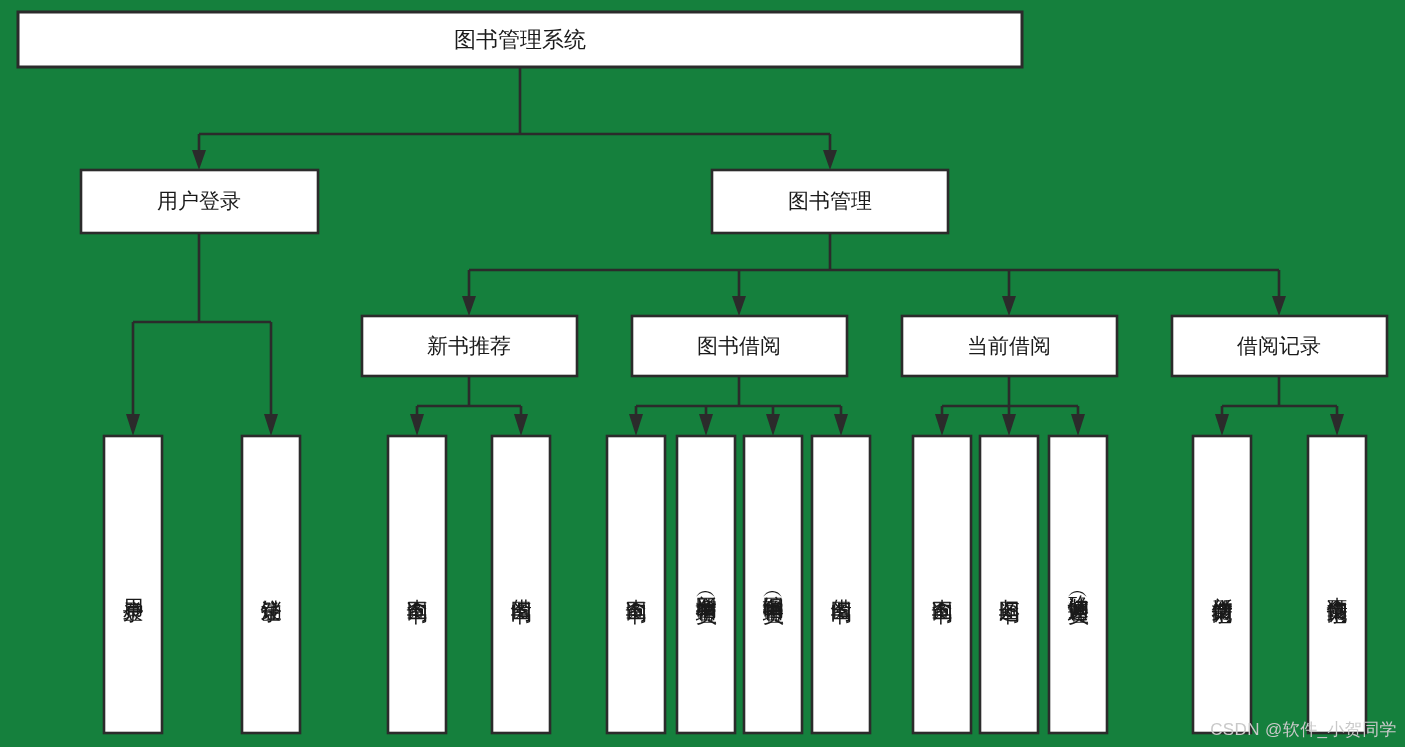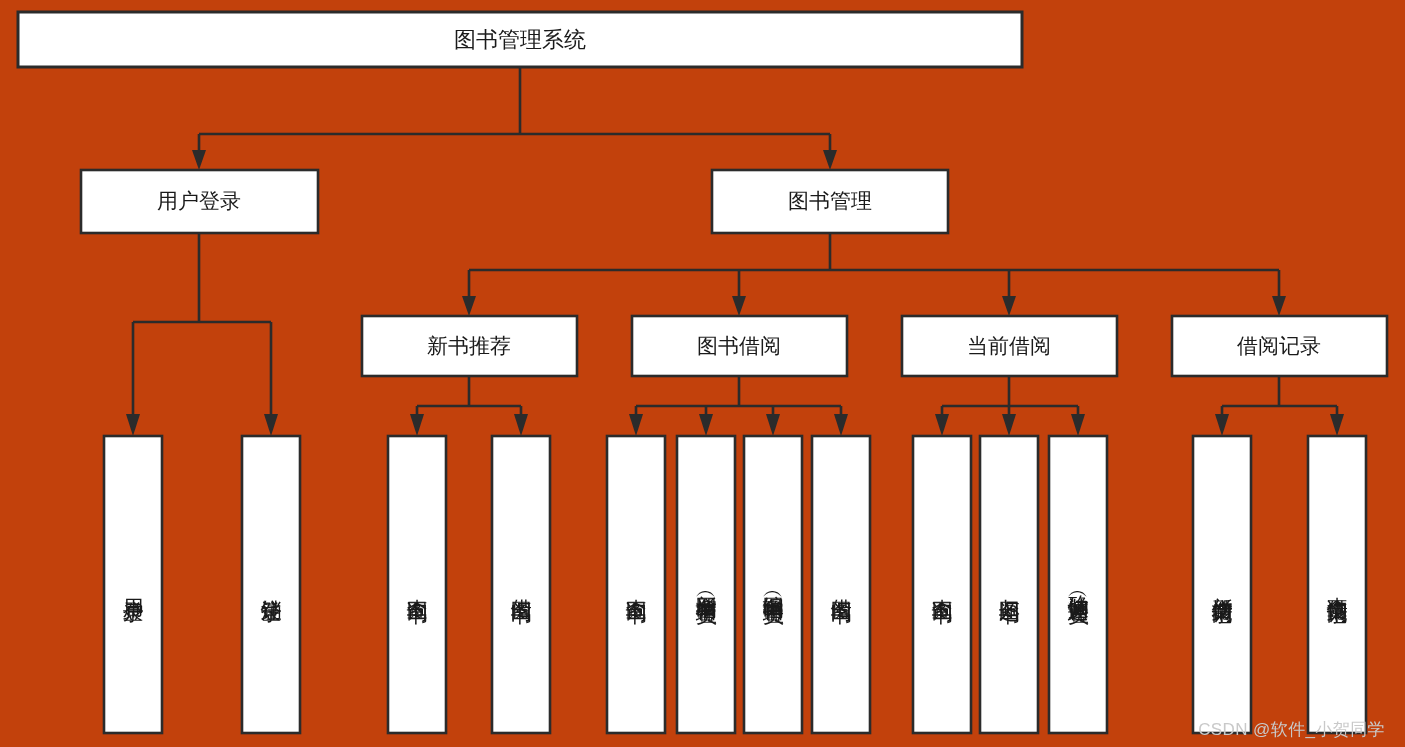--- a/index.html
+++ b/index.html
@@ -10,21 +10,21 @@
   body {
     width: 1405px;
     height: 747px;
     font-family: "Liberation Sans", "DejaVu Sans", sans-serif;
     overflow: hidden;
   }
   #diagram-root {
     position: relative;
     width: 1405px;
     height: 747px;
-    background: #c2410c;
+    background: #15803d;
   }
   svg.diagram {
     position: absolute;
     top: 0;
     left: 0;
     width: 1405px;
     height: 747px;
   }
   .node-box {
     fill: #ffffff;
@@ -65,21 +65,21 @@
     color: #1a1a1a;
     letter-spacing: 1.5px;
     display: flex;
     align-items: center;
     justify-content: center;
     white-space: nowrap;
     pointer-events: none;
   }
   .watermark {
     position: absolute;
-    right: 20px;
+    right: 8px;
     bottom: 6px;
     font-family: "Liberation Sans", "DejaVu Sans", sans-serif;
     font-size: 17px;
     color: #c9c9c9;
     letter-spacing: 0.4px;
     user-select: none;
   }
 </style>
 </head>
 <body>

